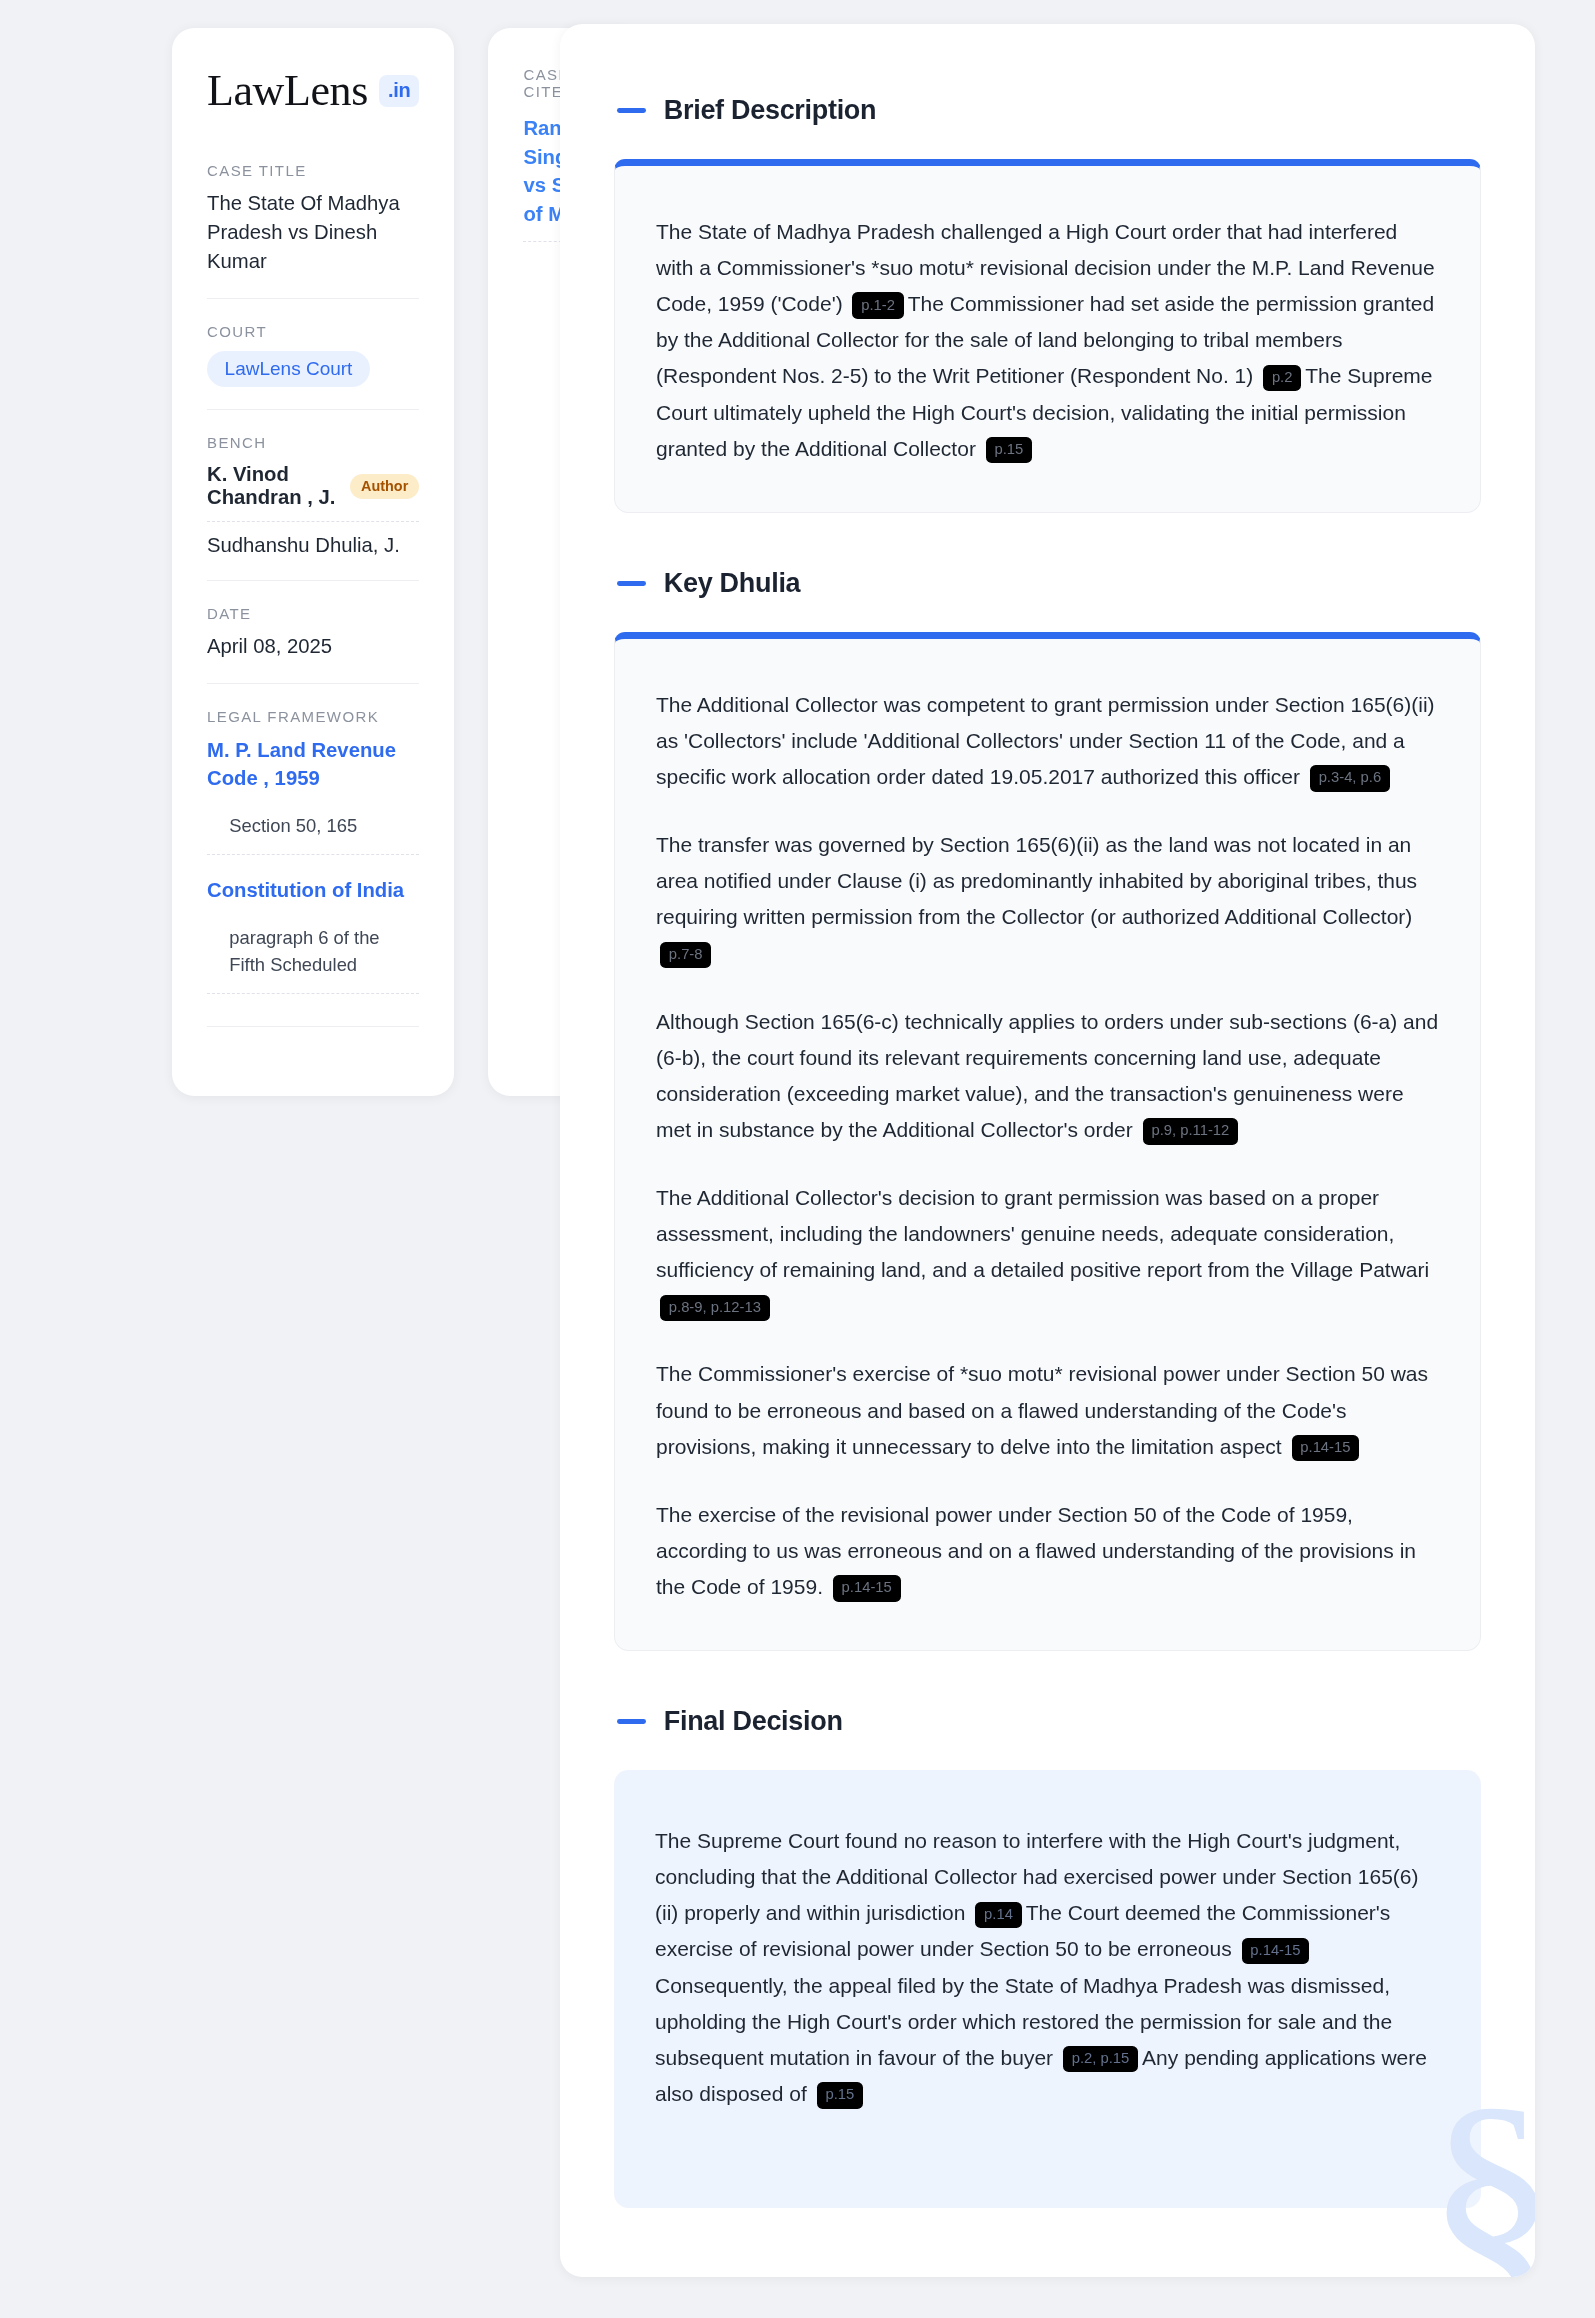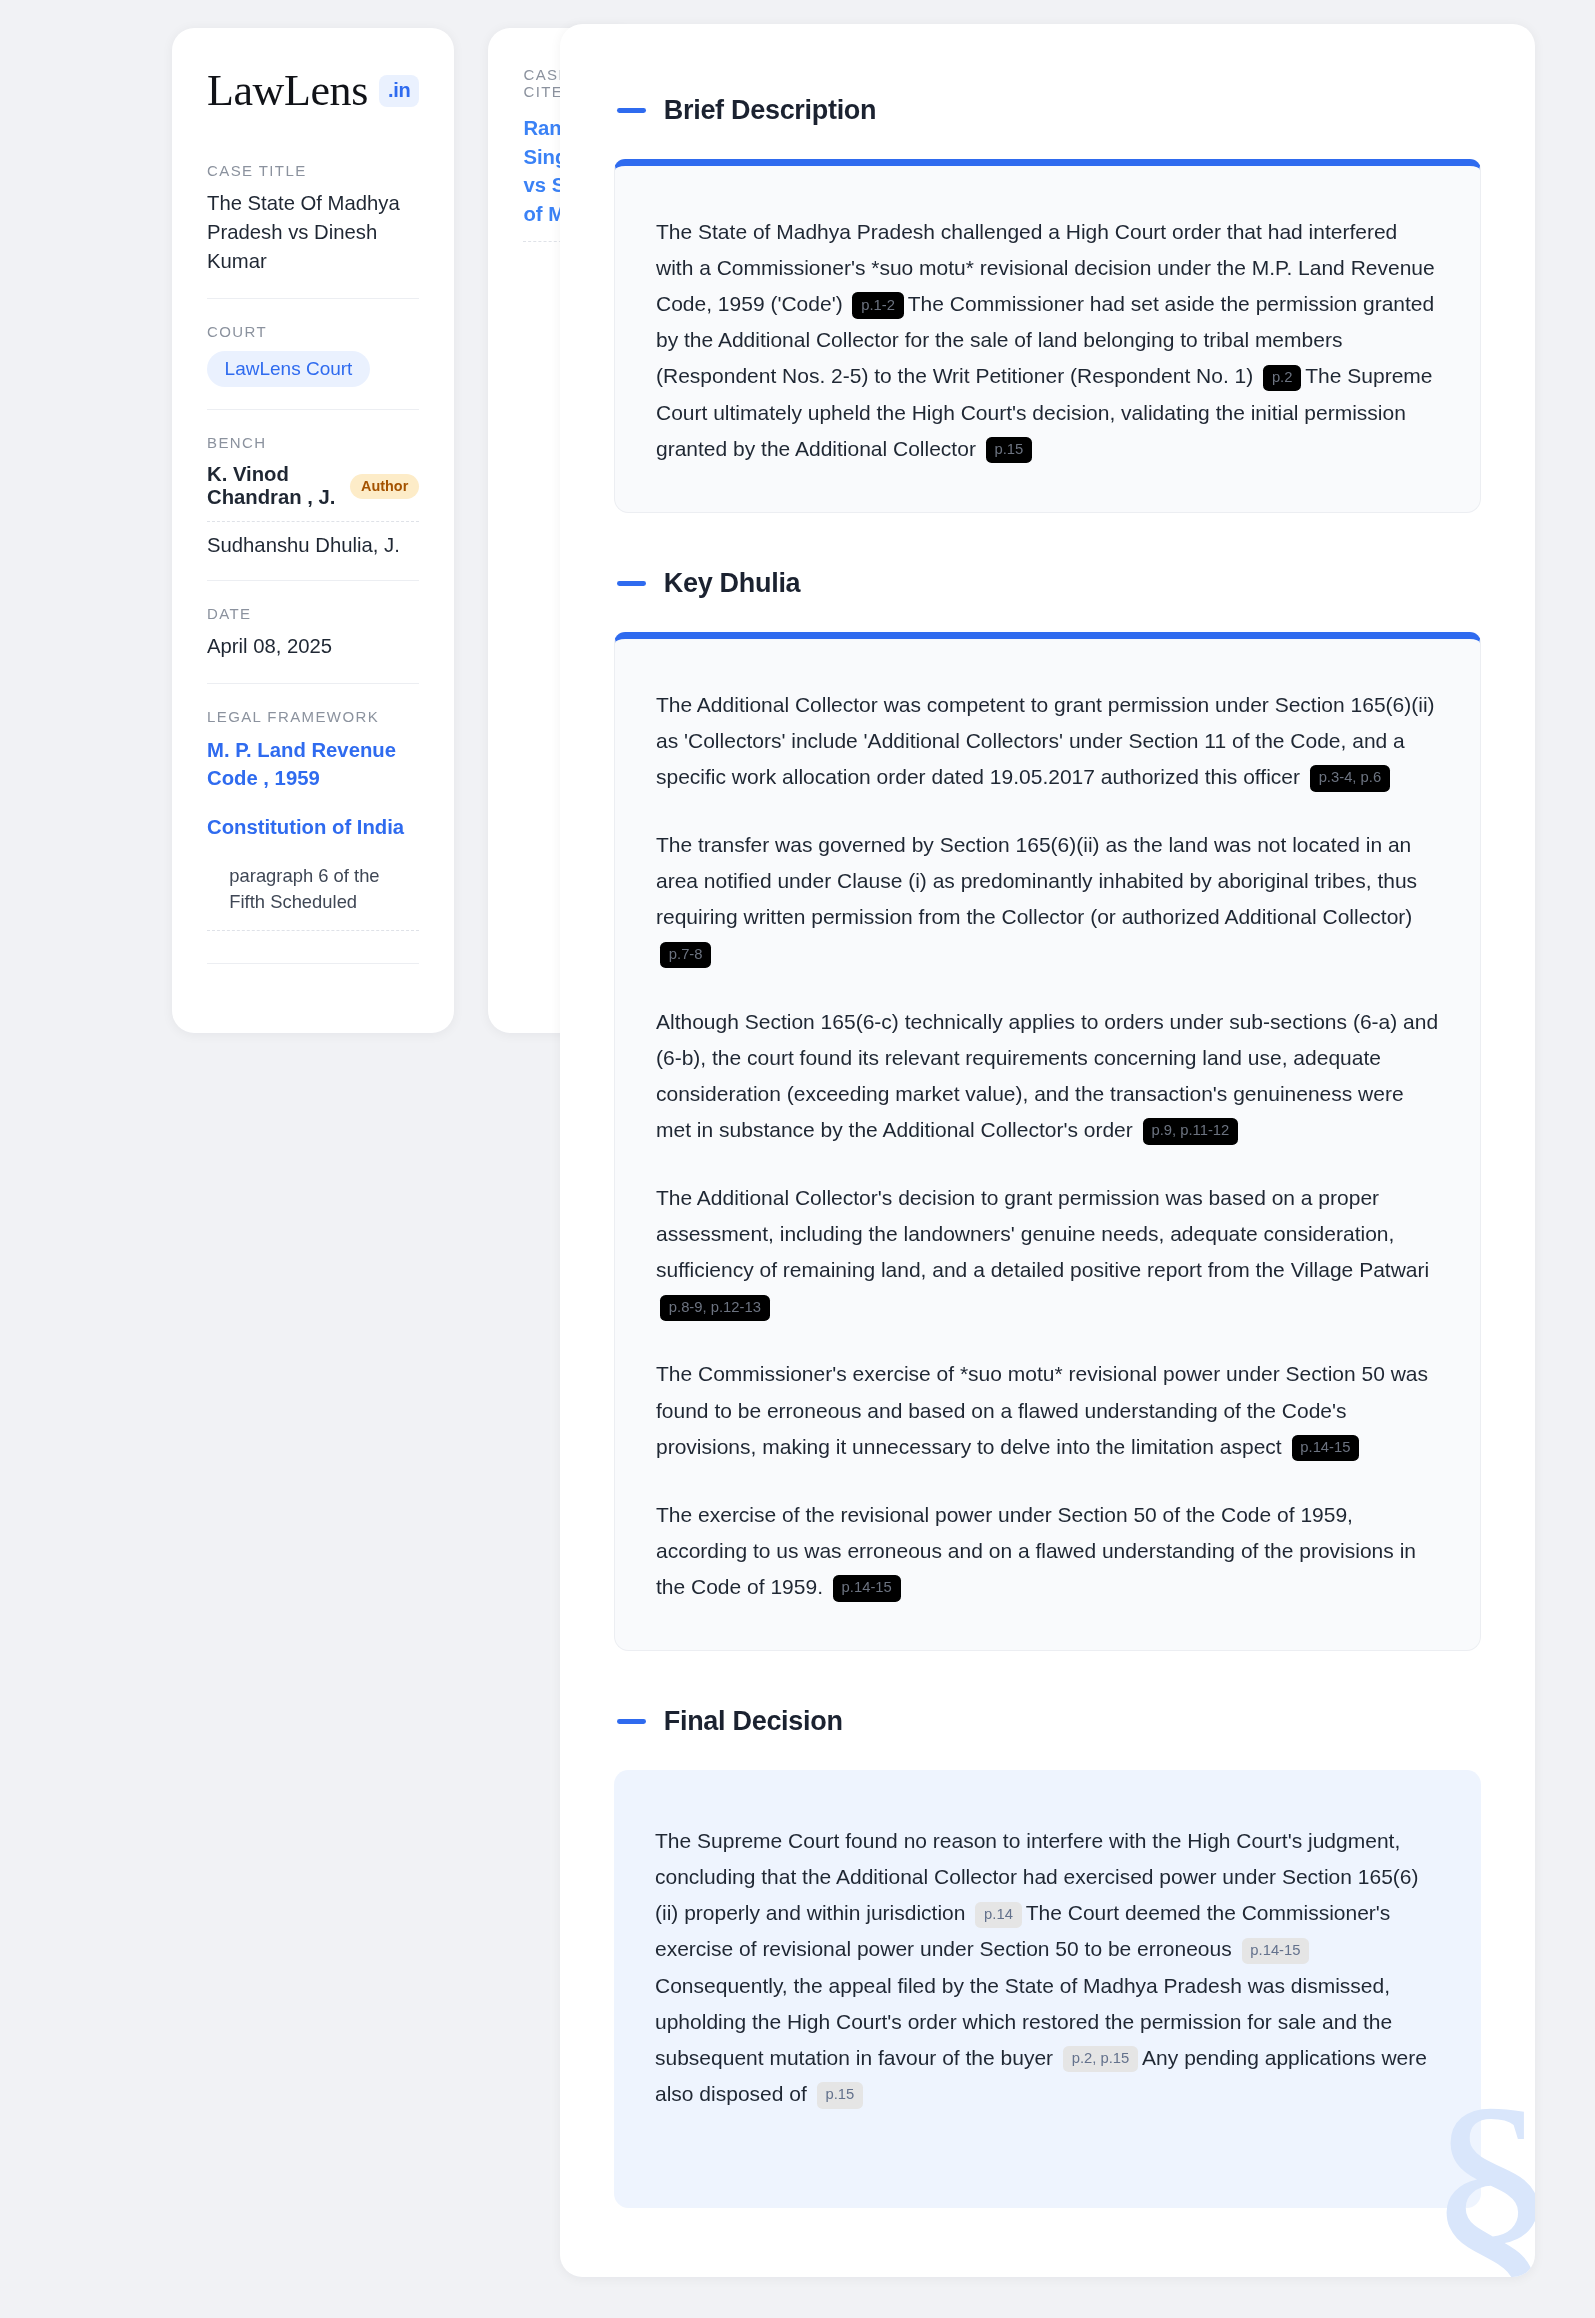--- a/index.html
+++ b/index.html
@@ -213,21 +213,21 @@
     color: #6c7380;
     font-size: 14.8px;
     border-radius: 5.6px;
     padding: 3.2px 8.8px 4.8px 8.8px;
     margin: 0 4px;
     line-height: 1.25;
     vertical-align: 1.6px;
     white-space: nowrap;
     cursor: pointer;
   }
-  .decision .cite { background: #e5e5e5; color: #63718c; }
+  .decision .cite { background: #000000; color: #63718c; }
 
   .watermark {
     position: absolute;
     right: -22.3px;
     bottom: -53px;
     font-family: "Liberation Serif", serif;
     font-size: 263px;
     line-height: 1;
     color: #d9e6fb;
     user-select: none;
@@ -272,20 +272,21 @@
       <div class="meta-block">
         <div class="meta-label">DATE</div>
         <div class="meta-value">April 08, 2025</div>
       </div>
 
       <div class="meta-block">
         <div class="meta-label">LEGAL FRAMEWORK</div>
 
         <div class="law-group">
           <div class="law-title">M. P. Land Revenue Code , 1959</div>
+          <div class="law-sub">Section 50, 165</div>
         </div>
 
         <div class="law-group">
           <div class="law-title">Constitution of India</div>
           <div class="law-sub">paragraph 6 of the Fifth Scheduled</div>
         </div>
 
         <div class="law-tail"></div>
       </div>
 

